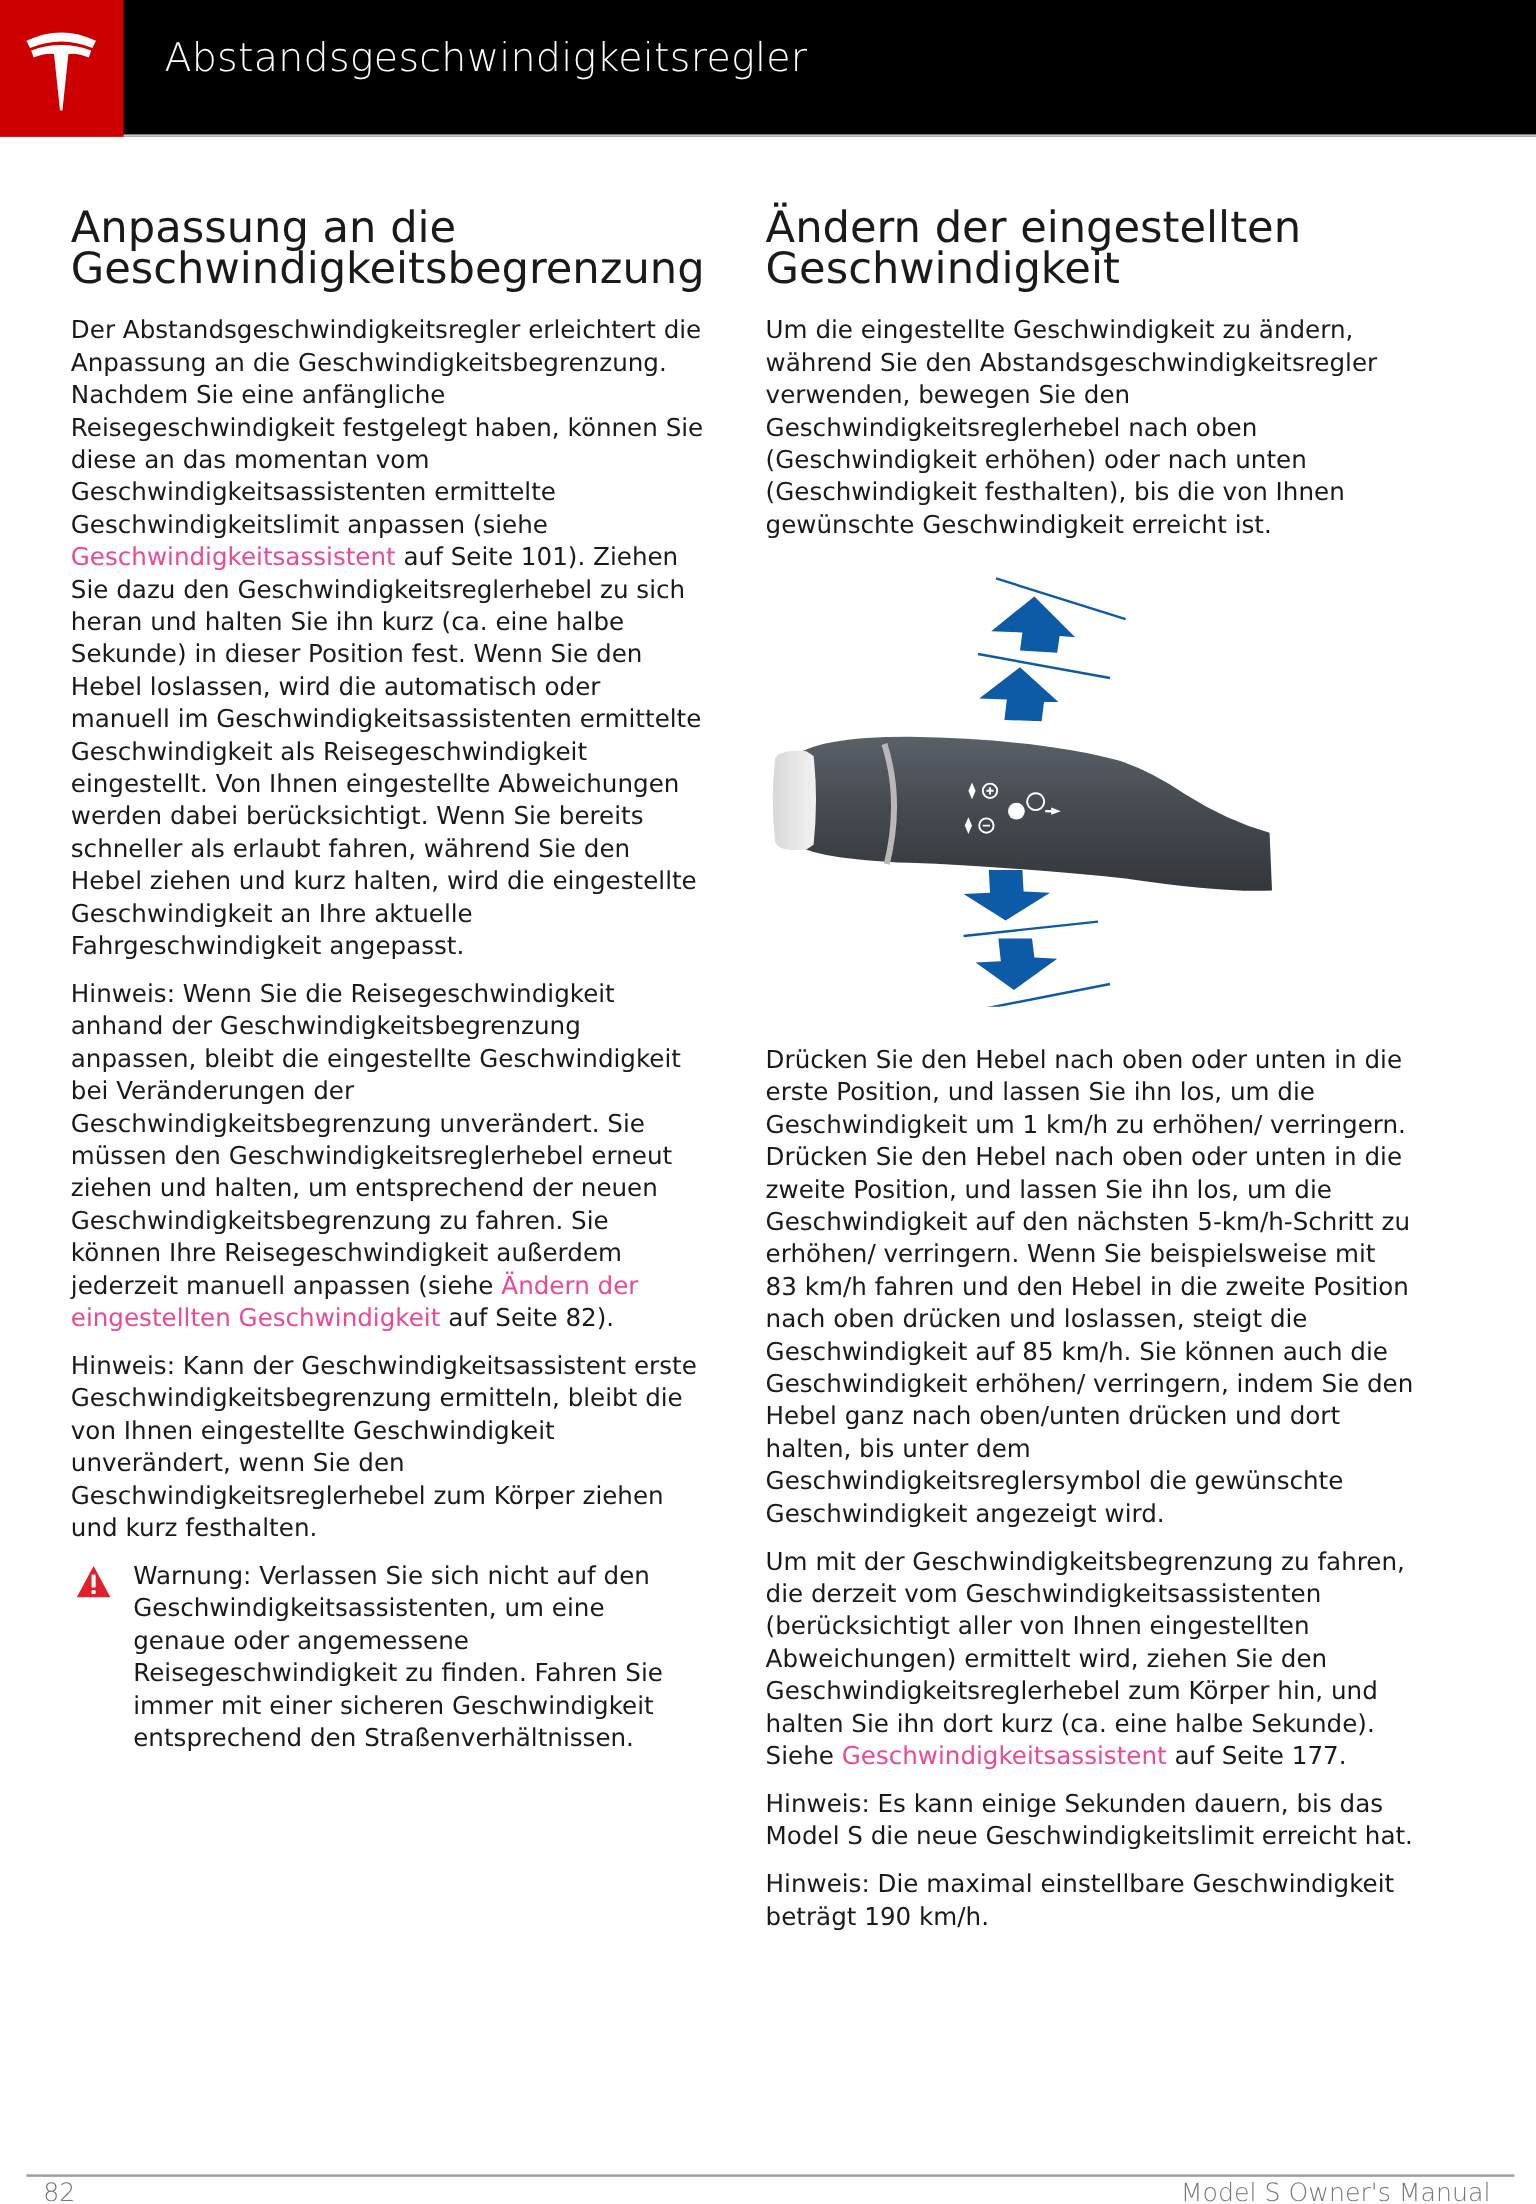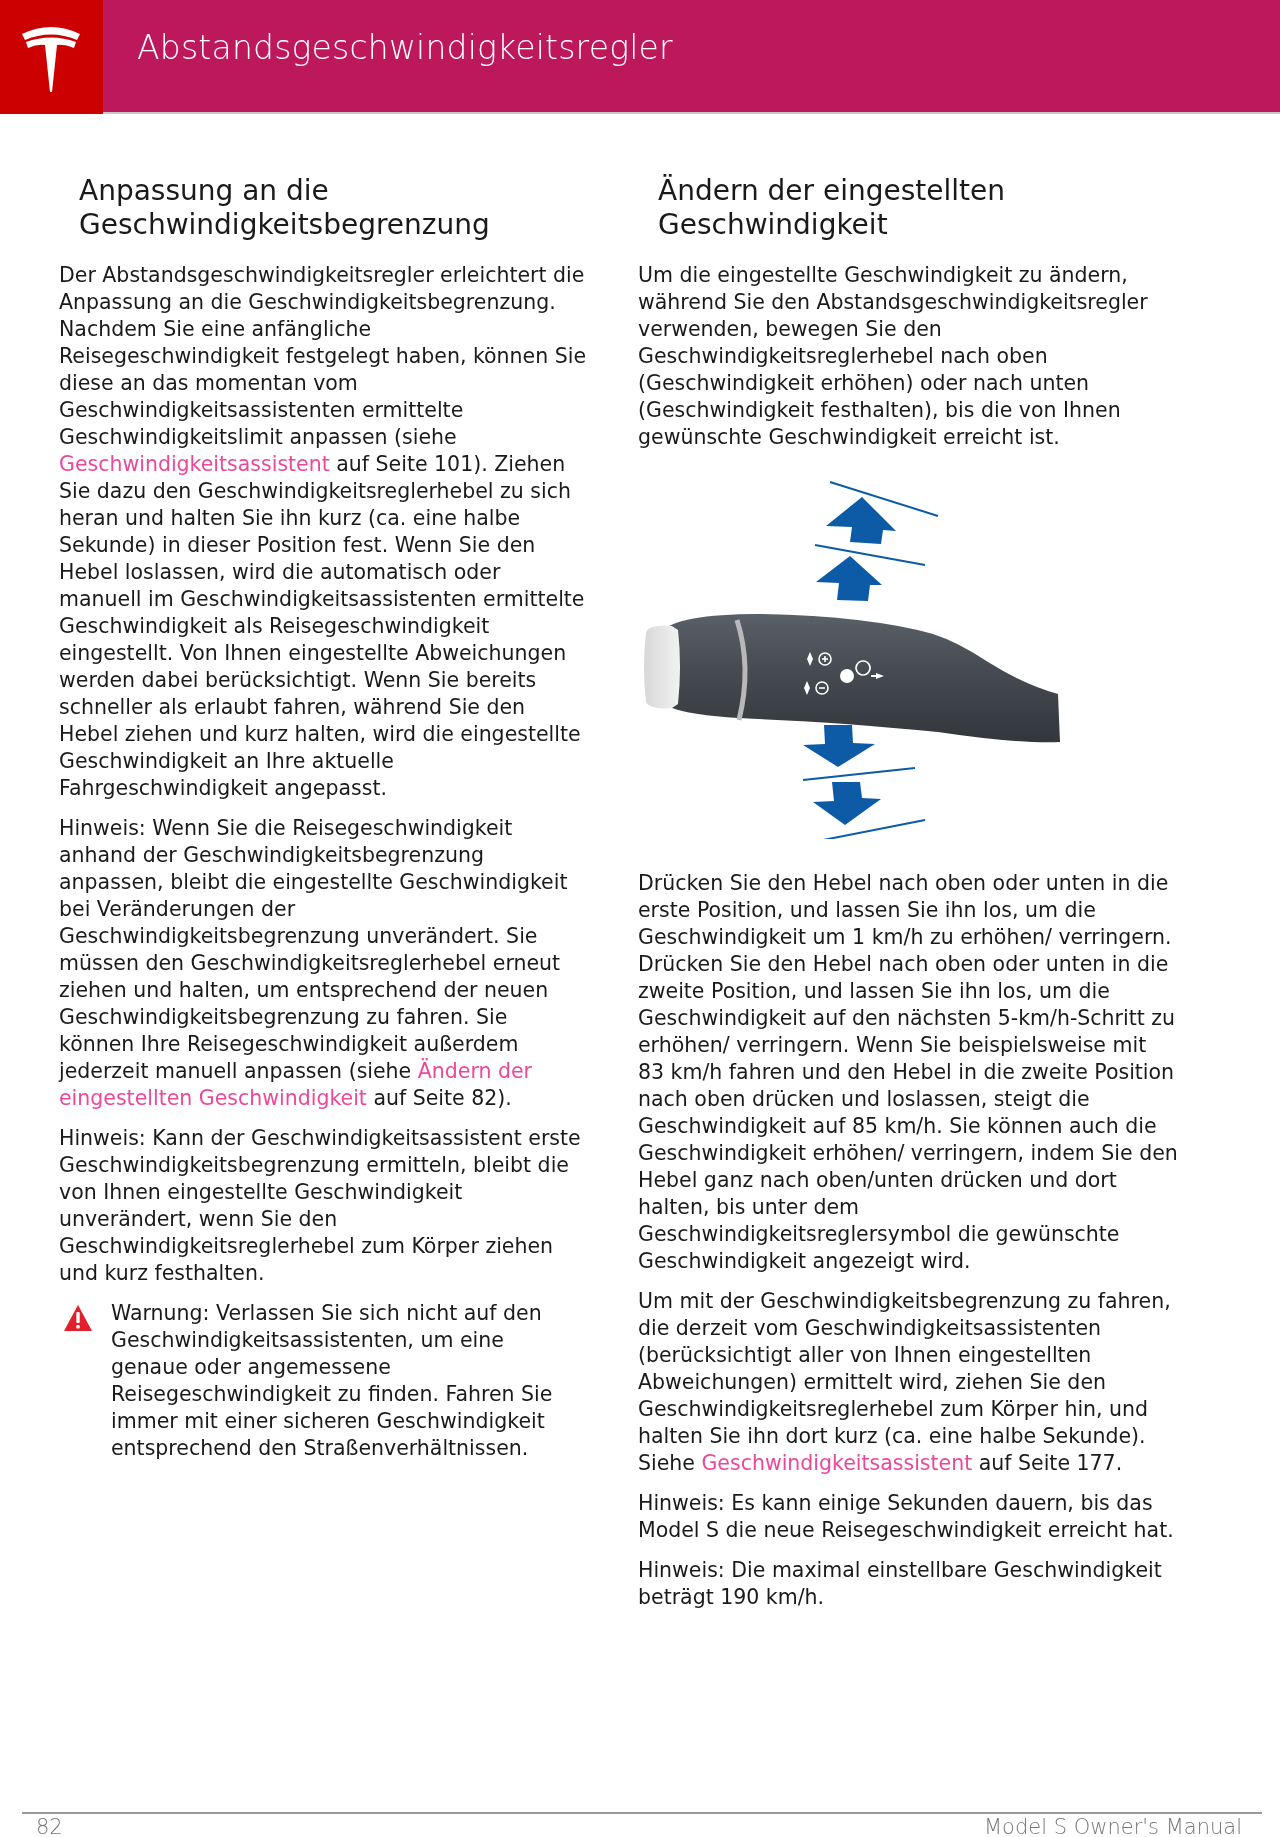--- a/index.html
+++ b/index.html
@@ -1,28 +1,28 @@
 <!DOCTYPE html>
 <html><head>
 <meta charset="utf-8">
 <style>
   * { box-sizing: border-box; margin: 0; padding: 0; }
   html, body { width: 1280px; height: 1837px; background: #ffffff; overflow: hidden; }
   body { position: relative; font-family: "DejaVu Sans", sans-serif; color: #1a1a1a; }
 
-  .header { position: absolute; left: 0; top: 0; width: 1280px; height: 114px; background: #be185d; border-bottom: 2px solid #c8c8c8; }
+  .header { position: absolute; left: 0; top: 0; width: 1280px; height: 114px; background: #000000; border-bottom: 2px solid #c8c8c8; }
   .logo-block { position: absolute; left: 0; top: 0; width: 103px; height: 114px; background: #cc0000; }
   .logo-block svg { position: absolute; left: 18px; top: 20px; }
   .header-title { position: absolute; left: 137px; top: 28px; font-size: 33px; font-weight: 300; color: #ffffff; letter-spacing: 0.2px; white-space: nowrap; }
 
   .col { position: absolute; top: 174px; font-size: 20.5px; line-height: 27px; }
   .col-left { left: 59px; width: 528px; }
   .col-right { left: 638px; width: 540px; }
 
-  h2 { font-size: 28px; line-height: 34px; font-weight: normal; color: #1a1a1a; margin-bottom: 20px; margin-left: 20px; }
+  h2 { font-size: 36px; line-height: 34px; font-weight: normal; color: #1a1a1a; margin-bottom: 20px; }
   p { margin-bottom: 13px; }
   a { color: #ec4899; text-decoration: none; }
 
   .warning { position: relative; padding-left: 52px; }
   .warning-icon { position: absolute; left: 4px; top: 4px; width: 30px; height: 28px; }
 
   .illustration { position: relative; width: 540px; height: 375px; margin: 9px 0 31px 0; }
   .illustration svg { position: absolute; left: 0; top: 0; }
 
   .footer-rule { position: absolute; left: 22px; top: 1812px; width: 1240px; height: 2px; background: #9a9a9a; }
@@ -109,19 +109,19 @@
         <path d="M169 217 L172 224 L169 231 L166 224 Z"></path>
         <circle cx="209" cy="212" r="7"></circle>
         <path d="M238 209 L246 212 L238 215 Z"></path>
         <rect x="233" y="211" width="6" height="2"></rect>
       </g>
     </svg>
   </div>
 
   <p>Drücken Sie den Hebel nach oben oder unten in die erste Position, und lassen Sie ihn los, um die Geschwindigkeit um 1 km/h zu erhöhen/ verringern. Drücken Sie den Hebel nach oben oder unten in die zweite Position, und lassen Sie ihn los, um die Geschwindigkeit auf den nächsten 5-km/h-Schritt zu erhöhen/ verringern. Wenn Sie beispielsweise mit 83 km/h fahren und den Hebel in die zweite Position nach oben drücken und loslassen, steigt die Geschwindigkeit auf 85 km/h. Sie können auch die Geschwindigkeit erhöhen/ verringern, indem Sie den Hebel ganz nach oben/unten drücken und dort halten, bis unter dem Geschwindigkeitsreglersymbol die gewünschte Geschwindigkeit angezeigt wird.</p>
   <p><span>Um mit der Geschwindigkeitsbegrenzung zu fahren, die derzeit vom Geschwindigkeitsassistenten (berücksichtigt aller von Ihnen eingestellten Abweichungen) ermittelt wird, ziehen Sie den Geschwindigkeitsreglerhebel zum Körper hin, und halten Sie ihn dort kurz (ca. eine halbe Sekunde). Siehe </span><a>Geschwindigkeitsassistent</a><span> auf Seite 177.</span></p>
-  <p>Hinweis: Es kann einige Sekunden dauern, bis das Model S die neue Reisegeschwindigkeit erreicht hat.</p>
+  <p>Hinweis: Es kann einige Sekunden dauern, bis das Model S die neue Geschwindigkeitslimit erreicht hat.</p>
   <p>Hinweis: Die maximal einstellbare Geschwindigkeit beträgt 190 km/h.</p>
 </div>
 
 <div class="footer-rule"></div>
 <div class="footer-page">82</div>
 <div class="footer-manual">Model S Owner's Manual</div>
 
 </body></html>

